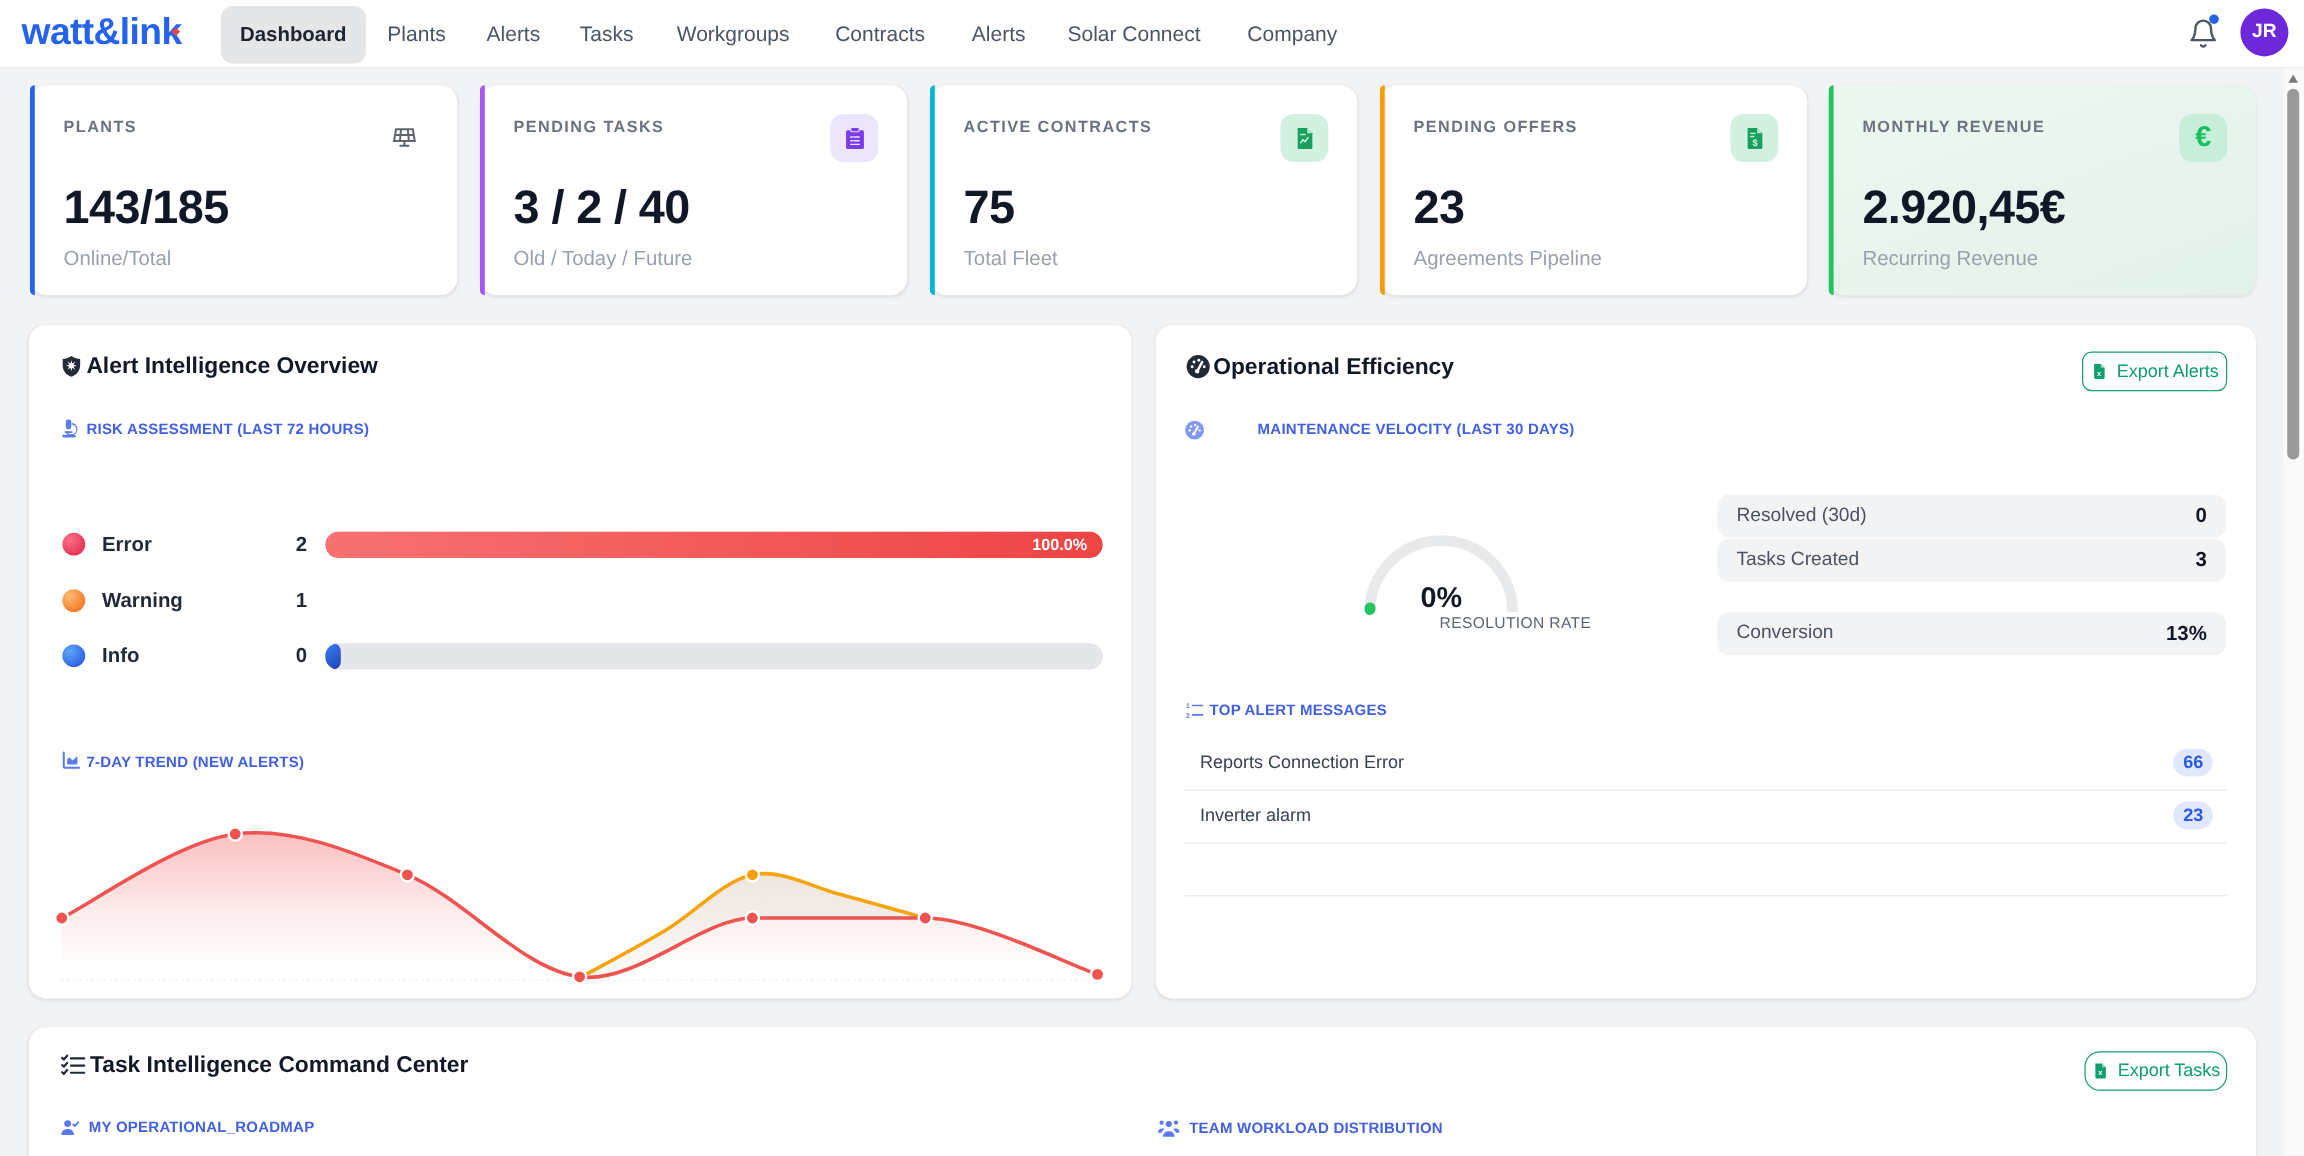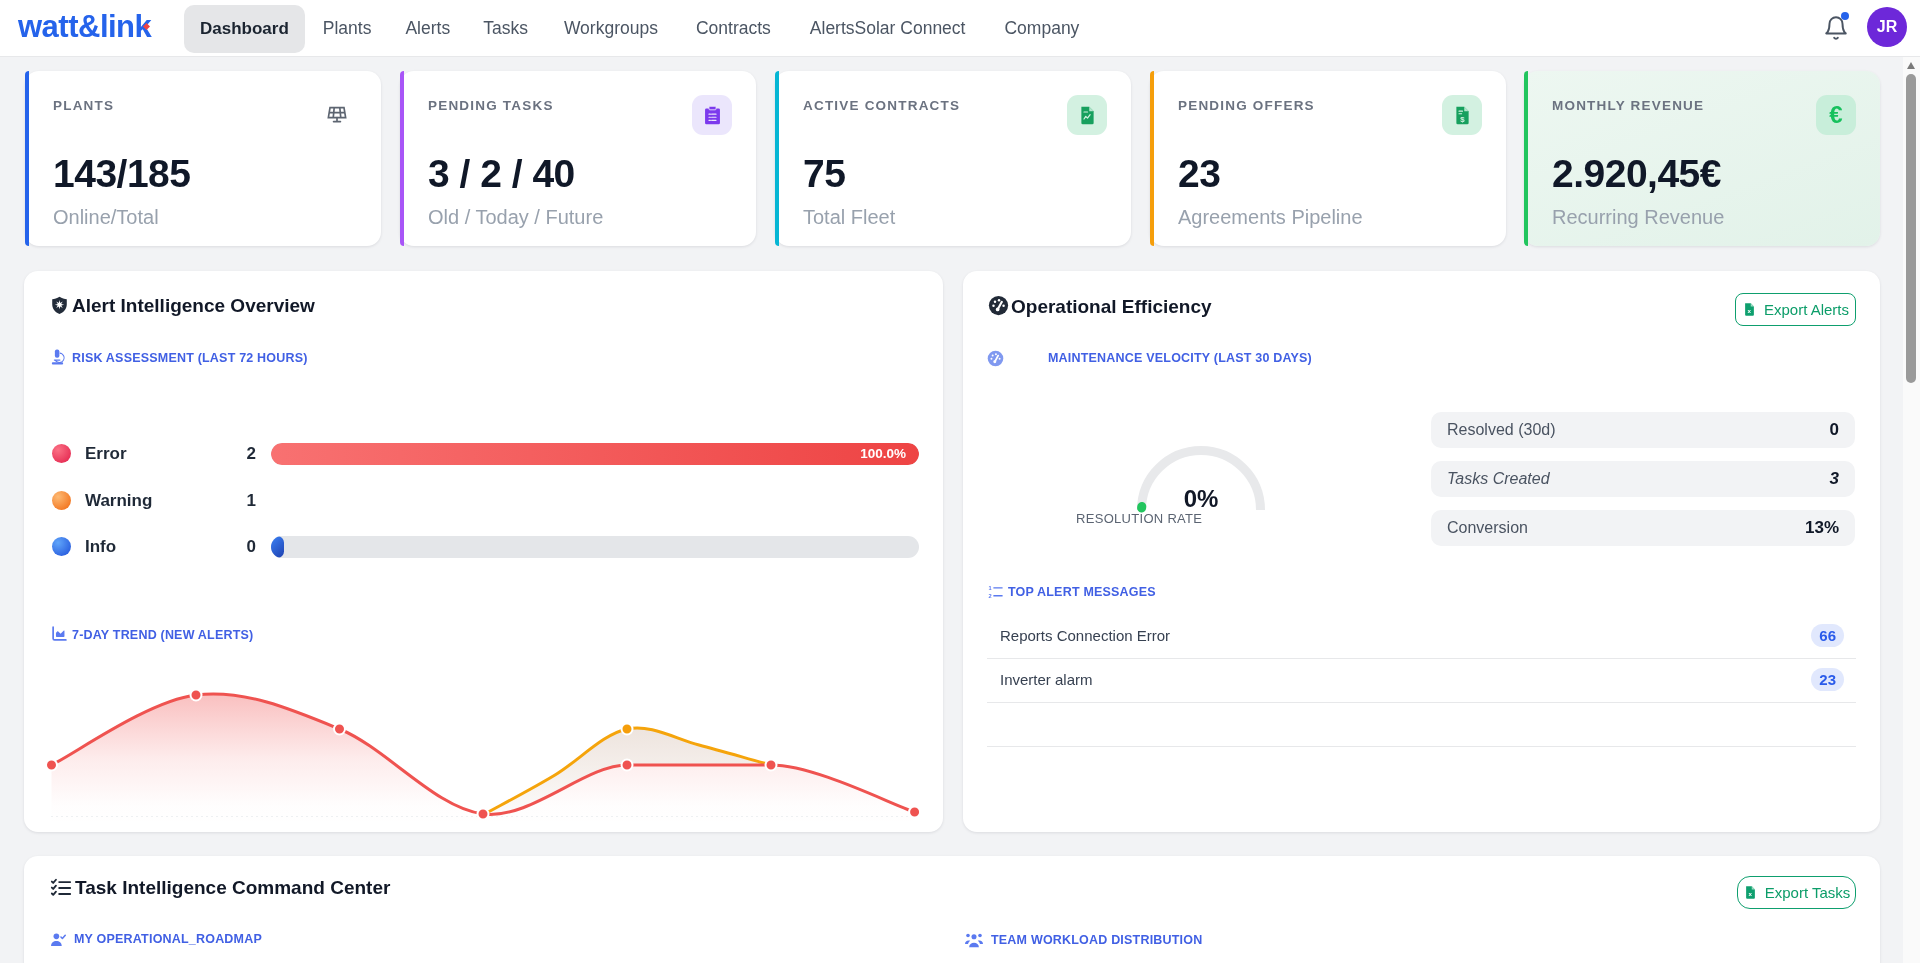--- a/index.html
+++ b/index.html
@@ -17,21 +17,21 @@
 #avatar { position:absolute; left:1867px; top:7px; width:40px; height:40px; border-radius:50%; background:#6d28d9; color:#fff; font-size:16px; font-weight:bold; display:flex; align-items:center; justify-content:center; }
 
 #sbar { position:absolute; left:1903px; top:57px; width:17px; height:906px; background:#fafafa; z-index:60; }
 #sbar .arr { position:absolute; left:4px; top:5px; width:0; height:0; border-left:4.5px solid transparent; border-right:4.5px solid transparent; border-bottom:7px solid #7a7a7a; }
 #sbar .thumb { position:absolute; left:3px; top:17px; width:10px; height:309px; border-radius:5px; background:#9a9a9a; }
 
 .card { position:absolute; top:71px; width:356px; height:175px; background:#fff; border-radius:14px; box-shadow:0 1px 3px rgba(16,24,40,.1); }
 .card .bl { position:absolute; left:0; top:0; width:4px; height:175px; border-radius:14px 0 0 14px; }
 .card .ti { position:absolute; left:28px; top:27px; font-size:13.5px; font-weight:bold; letter-spacing:1.2px; color:#6b7280; }
 .card .num { position:absolute; left:28px; top:83px; font-size:39px; line-height:39px; font-weight:800; color:#101828; letter-spacing:-0.5px; }
-.card .sub { position:absolute; left:28px; top:135px; font-size:20px; color:#98a1ad; }
+.card .sub { position:absolute; left:28px; top:135px; font-size:17px; color:#98a1ad; }
 .card .ibox { position:absolute; right:24px; top:24px; width:40px; height:40px; border-radius:11px; display:flex; align-items:center; justify-content:center; }
 
 .panel { position:absolute; background:#fff; border-radius:14px; box-shadow:0 1px 3px rgba(16,24,40,.1); }
 .ptitle { position:absolute; font-size:19px; font-weight:bold; color:#111827; }
 .bhead { position:absolute; font-size:12.5px; font-weight:bold; color:#4160e4; letter-spacing:0.2px; }
 .ebtn { position:absolute; height:33px; border:1.5px solid #0e9f6e; border-radius:8px; background:#fff; color:#0c9d69; font-size:15px; display:flex; align-items:center; justify-content:center; gap:7px; }
 
 .brow { position:absolute; left:0; width:919px; height:22px; }
 .brow .dot { position:absolute; left:28px; top:1px; width:19px; height:19px; border-radius:50%; }
 .brow .lb { position:absolute; left:61px; top:0; font-size:17px; font-weight:bold; color:#1f2937; line-height:22px; }
@@ -54,21 +54,21 @@
   <div id="logo">watt&amp;link</div>
   <div id="logodot"></div>
   <div id="nav">
     <span class="pill">Dashboard</span>
     <span class="it" style="margin-left:18px;">Plants</span>
     <span class="it" style="margin-left:34px;">Alerts</span>
     <span class="it" style="margin-left:33px;">Tasks</span>
     <span class="it" style="margin-left:36px;">Workgroups</span>
     <span class="it" style="margin-left:38px;">Contracts</span>
     <span class="it" style="margin-left:39px;">Alerts</span>
-    <span class="it" style="text-align:center;">Solar Connect</span>
+    <span class="it" style="margin-left:35px;text-align:center;">Solar Connect</span>
     <span class="it" style="margin-left:39px;">Company</span>
   </div>
   <svg id="bell" width="26" height="28" viewBox="0 0 24 24" fill="none" stroke="#4b5563" stroke-width="1.8" stroke-linecap="round" stroke-linejoin="round">
       <path d="M18 8a6 6 0 0 0-12 0c0 7-3 9-3 9h18s-3-2-3-9"></path>
       <path d="M13.7 21a2 2 0 0 1-3.4 0"></path>
     </svg>
   <div id="belldot"></div>
   <div id="avatar">JR</div>
 </div>
 <div id="sbar">
@@ -239,27 +239,27 @@
       <circle cx="12.6" cy="5.9" r="1.4" fill="#fff"></circle>
       <circle cx="17.8" cy="12.2" r="1.4" fill="#fff"></circle>
     </svg>
   <div class="bhead" style="left:58px; top:80px;padding-left:27px;">MAINTENANCE VELOCITY (LAST 30 DAYS)</div>
 
   <svg class="abs" style="left:163px; top:164px;" width="150" height="80" viewBox="0 0 150 80">
     <path d="M 15.5 75 A 59.5 59.5 0 0 1 134.5 75" fill="none" stroke="#e8e9eb" stroke-width="9" stroke-linecap="butt"></path>
     <path d="M 15.6 73 A 59.5 59.5 0 0 1 15.8 71.5" fill="none" stroke="#22c55e" stroke-width="9" stroke-linecap="round"></path>
   </svg>
   <div class="abs" style="left:163px; top:214px; width:150px; text-align:center; font-size:24px; font-weight:bold; color:#111827;">0%</div>
-  <div class="abs" style="left:113px; top:240px; width:250px; text-align:left; font-size:13px; color:#5b6472; letter-spacing:0.3px;">RESOLUTION RATE</div>
+  <div class="abs" style="left:113px; top:240px; width:250px; text-align:right; font-size:13px; color:#5b6472; letter-spacing:0.3px;">RESOLUTION RATE</div>
 
   <div class="srow" style="top:141px;">
       <span class="l">Resolved (30d)</span>
       <span class="v">0</span>
     </div>
-  <div class="srow" style="top:190px;font-style:italic;">
+  <div class="srow" style="top:178px;">
       <span class="l">Tasks Created</span>
       <span class="v">3</span>
     </div>
   <div class="srow" style="top:239px;">
       <span class="l">Conversion</span>
       <span class="v">13%</span>
     </div>
 
   <svg class="abs" style="left:24px;top:313px;" width="17" height="17" viewBox="0 0 24 24" fill="#5b7af0">
       <text x="2" y="9" font-size="8" font-weight="bold" fill="#5b7af0" font-family="Liberation Sans">1</text>

